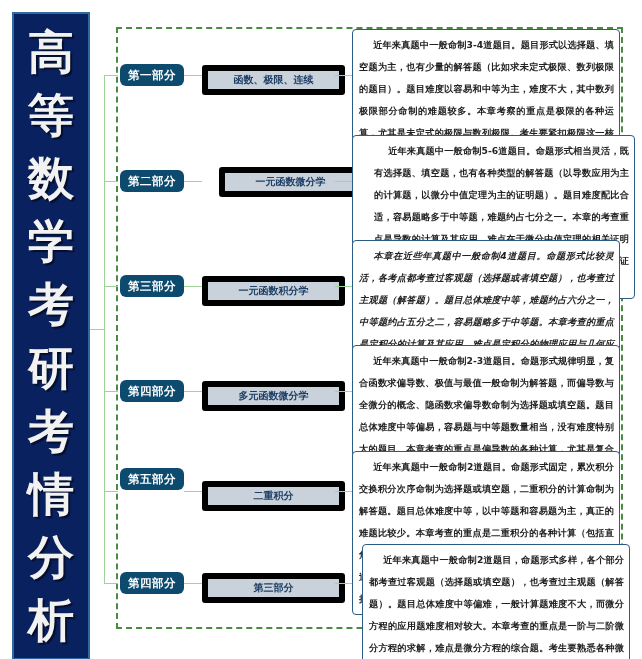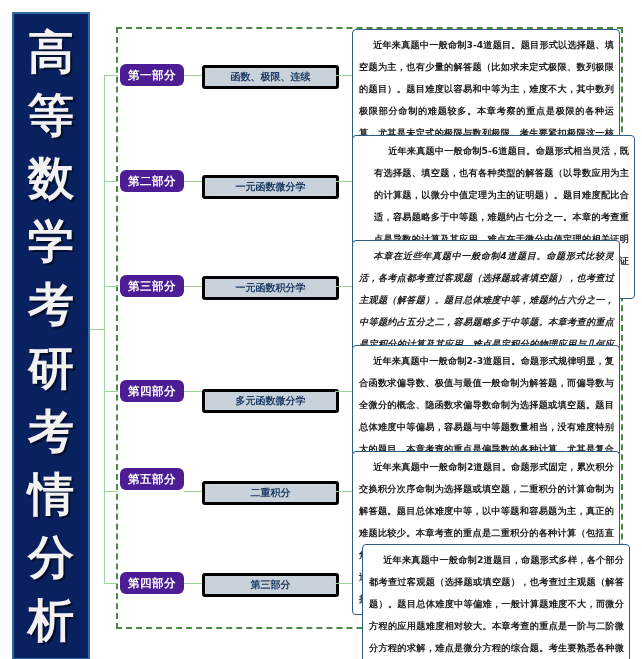--- a/index.html
+++ b/index.html
@@ -14,25 +14,25 @@
       text-shadow: 2px 2px 1px rgba(0,0,0,0.55); }
 
     .frame { position: absolute; left: 116px; top: 27px; width: 503px; height: 598px;
       border: 2px dashed #4a8a43; }
 
     .spine { position: absolute; left: 104px; top: 75px; width: 1px; height: 508px; background: #9ed39a; }
     .hline { position: absolute; height: 1px; background: #9ed39a; }
     .spine-cap { position: absolute; left: 104px; width: 14px; height: 1px; background: #9ed39a; }
 
     .part-node { position: absolute; left: 120px; width: 64px; height: 22px; border-radius: 6px;
-      background: #4c1d95; color: #ffffff; font-size: 11.5px; font-weight: bold;
+      background: #0c4a6e; color: #ffffff; font-size: 11.5px; font-weight: bold;
       display: flex; align-items: center; justify-content: center; letter-spacing: 0.5px; }
 
     .topic-box { position: absolute; left: 202px; width: 131px; height: 18px; border-radius: 3px;
-      background: #c9d1da; border: 3px solid #000000; color: #1e3f66; font-size: 10px; font-weight: bold;
+      background: #c9d1da; border: 6px solid #000000; color: #1e3f66; font-size: 10px; font-weight: bold;
       display: flex; align-items: center; justify-content: center; }
 
     .desc-box { position: absolute; left: 352px; width: 255px; border-radius: 4px;
       background: #ffffff; border: 1px solid #2c5b86; color: #222;
       font-size: 9.2px; line-height: 22px; padding: 4px 5px 4px 6px; text-align: justify;
       font-weight: bold; }
     .desc-box .indent { display: inline-block; width: 14px; }
   </style>
 </head>
 <body>
@@ -60,39 +60,39 @@
 <div class="hline" style="left:184px; top:75px; width:18px;"></div>
 <div class="topic-box" style="top:65px;">函数、极限、连续</div>
 <div class="hline" style="left:335px; top:75px; width:17px;"></div>
 <div class="desc-box" style="top:29px;">
   <span class="indent"></span><span>近年来真题中一般命制3-4道题目。题目形式以选择题、填空题为主，也有少量的解答题（比如求未定式极限、数列极限的题目）。题目难度以容易和中等为主，难度不大，其中数列极限部分命制的难题较多。本章考察的重点是极限的各种运算，尤其是未定式的极限与数列极限。考生要紧扣极限这一核心内容，掌握它的概念、性质、运算法则、判别准则，为高等数学的学习打下坚实的基础。</span>
 </div>
 
 <div class="spine-cap" style="top:181px;"></div>
 <div class="part-node" style="top:170px;">第二部分</div>
 <div class="hline" style="left:184px; top:181px; width:18px;"></div>
-<div class="topic-box" style="top:175px;">一元函数微分学</div>
+<div class="topic-box" style="top:167px;margin-left:17px;">一元函数微分学</div>
 <div class="hline" style="left:335px; top:181px; width:17px;"></div>
 <div class="desc-box" style="top:135px;padding-left:21px;">
   <span class="indent"></span><span>近年来真题中一般命制5-6道题目。命题形式相当灵活，既有选择题、填空题，也有各种类型的解答题（以导数应用为主的计算题，以微分中值定理为主的证明题）。题目难度配比合适，容易题略多于中等题，难题约占七分之一。本章的考查重点是导数的计算及其应用，难点在于微分中值定理的相关证明以及最值问题。考生需要加大做题量，提高解题的速度，保证解题的正确性，并对微分中值定理的解题技巧重点突破。</span>
 </div>
 
 <div class="spine-cap" style="top:286px;"></div>
 <div class="part-node" style="top:275px;">第三部分</div>
 <div class="hline" style="left:184px; top:286px; width:18px;"></div>
 <div class="topic-box" style="top:276px;">一元函数积分学</div>
 <div class="hline" style="left:335px; top:286px; width:17px;"></div>
 <div class="desc-box" style="top:240px;font-style:italic;">
   <span class="indent"></span><span>本章在近些年真题中一般命制4道题目。命题形式比较灵活，各考点都考查过客观题（选择题或者填空题），也考查过主观题（解答题）。题目总体难度中等，难题约占六分之一，中等题约占五分之二，容易题略多于中等题。本章考查的重点是定积分的计算及其应用，难点是定积分的物理应用与几何应用、反常积分的判敛。考生需要加强积分计算的基本功，并重点注意定积分的应用题。</span>
 </div>
 
 <div class="spine-cap" style="top:391px;"></div>
 <div class="part-node" style="top:380px;">第四部分</div>
 <div class="hline" style="left:184px; top:391px; width:18px;"></div>
-<div class="topic-box" style="top:389px;">多元函数微分学</div>
+<div class="topic-box" style="top:381px;">多元函数微分学</div>
 <div class="hline" style="left:335px; top:391px; width:17px;"></div>
 <div class="desc-box" style="top:345px;">
   <span class="indent"></span><span>近年来真题中一般命制2-3道题目。命题形式规律明显，复合函数求偏导数、极值与最值一般命制为解答题，而偏导数与全微分的概念、隐函数求偏导数命制为选择题或填空题。题目总体难度中等偏易，容易题与中等题数量相当，没有难度特别大的题目。本章考查的重点是偏导数的各种计算，尤其是复合函数求偏导数的链式求导法则，难点是极值与最值问题。考生要对偏导数的计算多加练习，牢固掌握用拉格朗日乘数法求条件极值。</span>
 </div>
 
 <div class="spine-cap" style="top:491px;"></div>
 <div class="part-node" style="top:468px;">第五部分</div>
 <div class="hline" style="left:184px; top:491px; width:18px;"></div>
 <div class="topic-box" style="top:481px;">二重积分</div>
 <div class="hline" style="left:335px; top:491px; width:17px;"></div>

